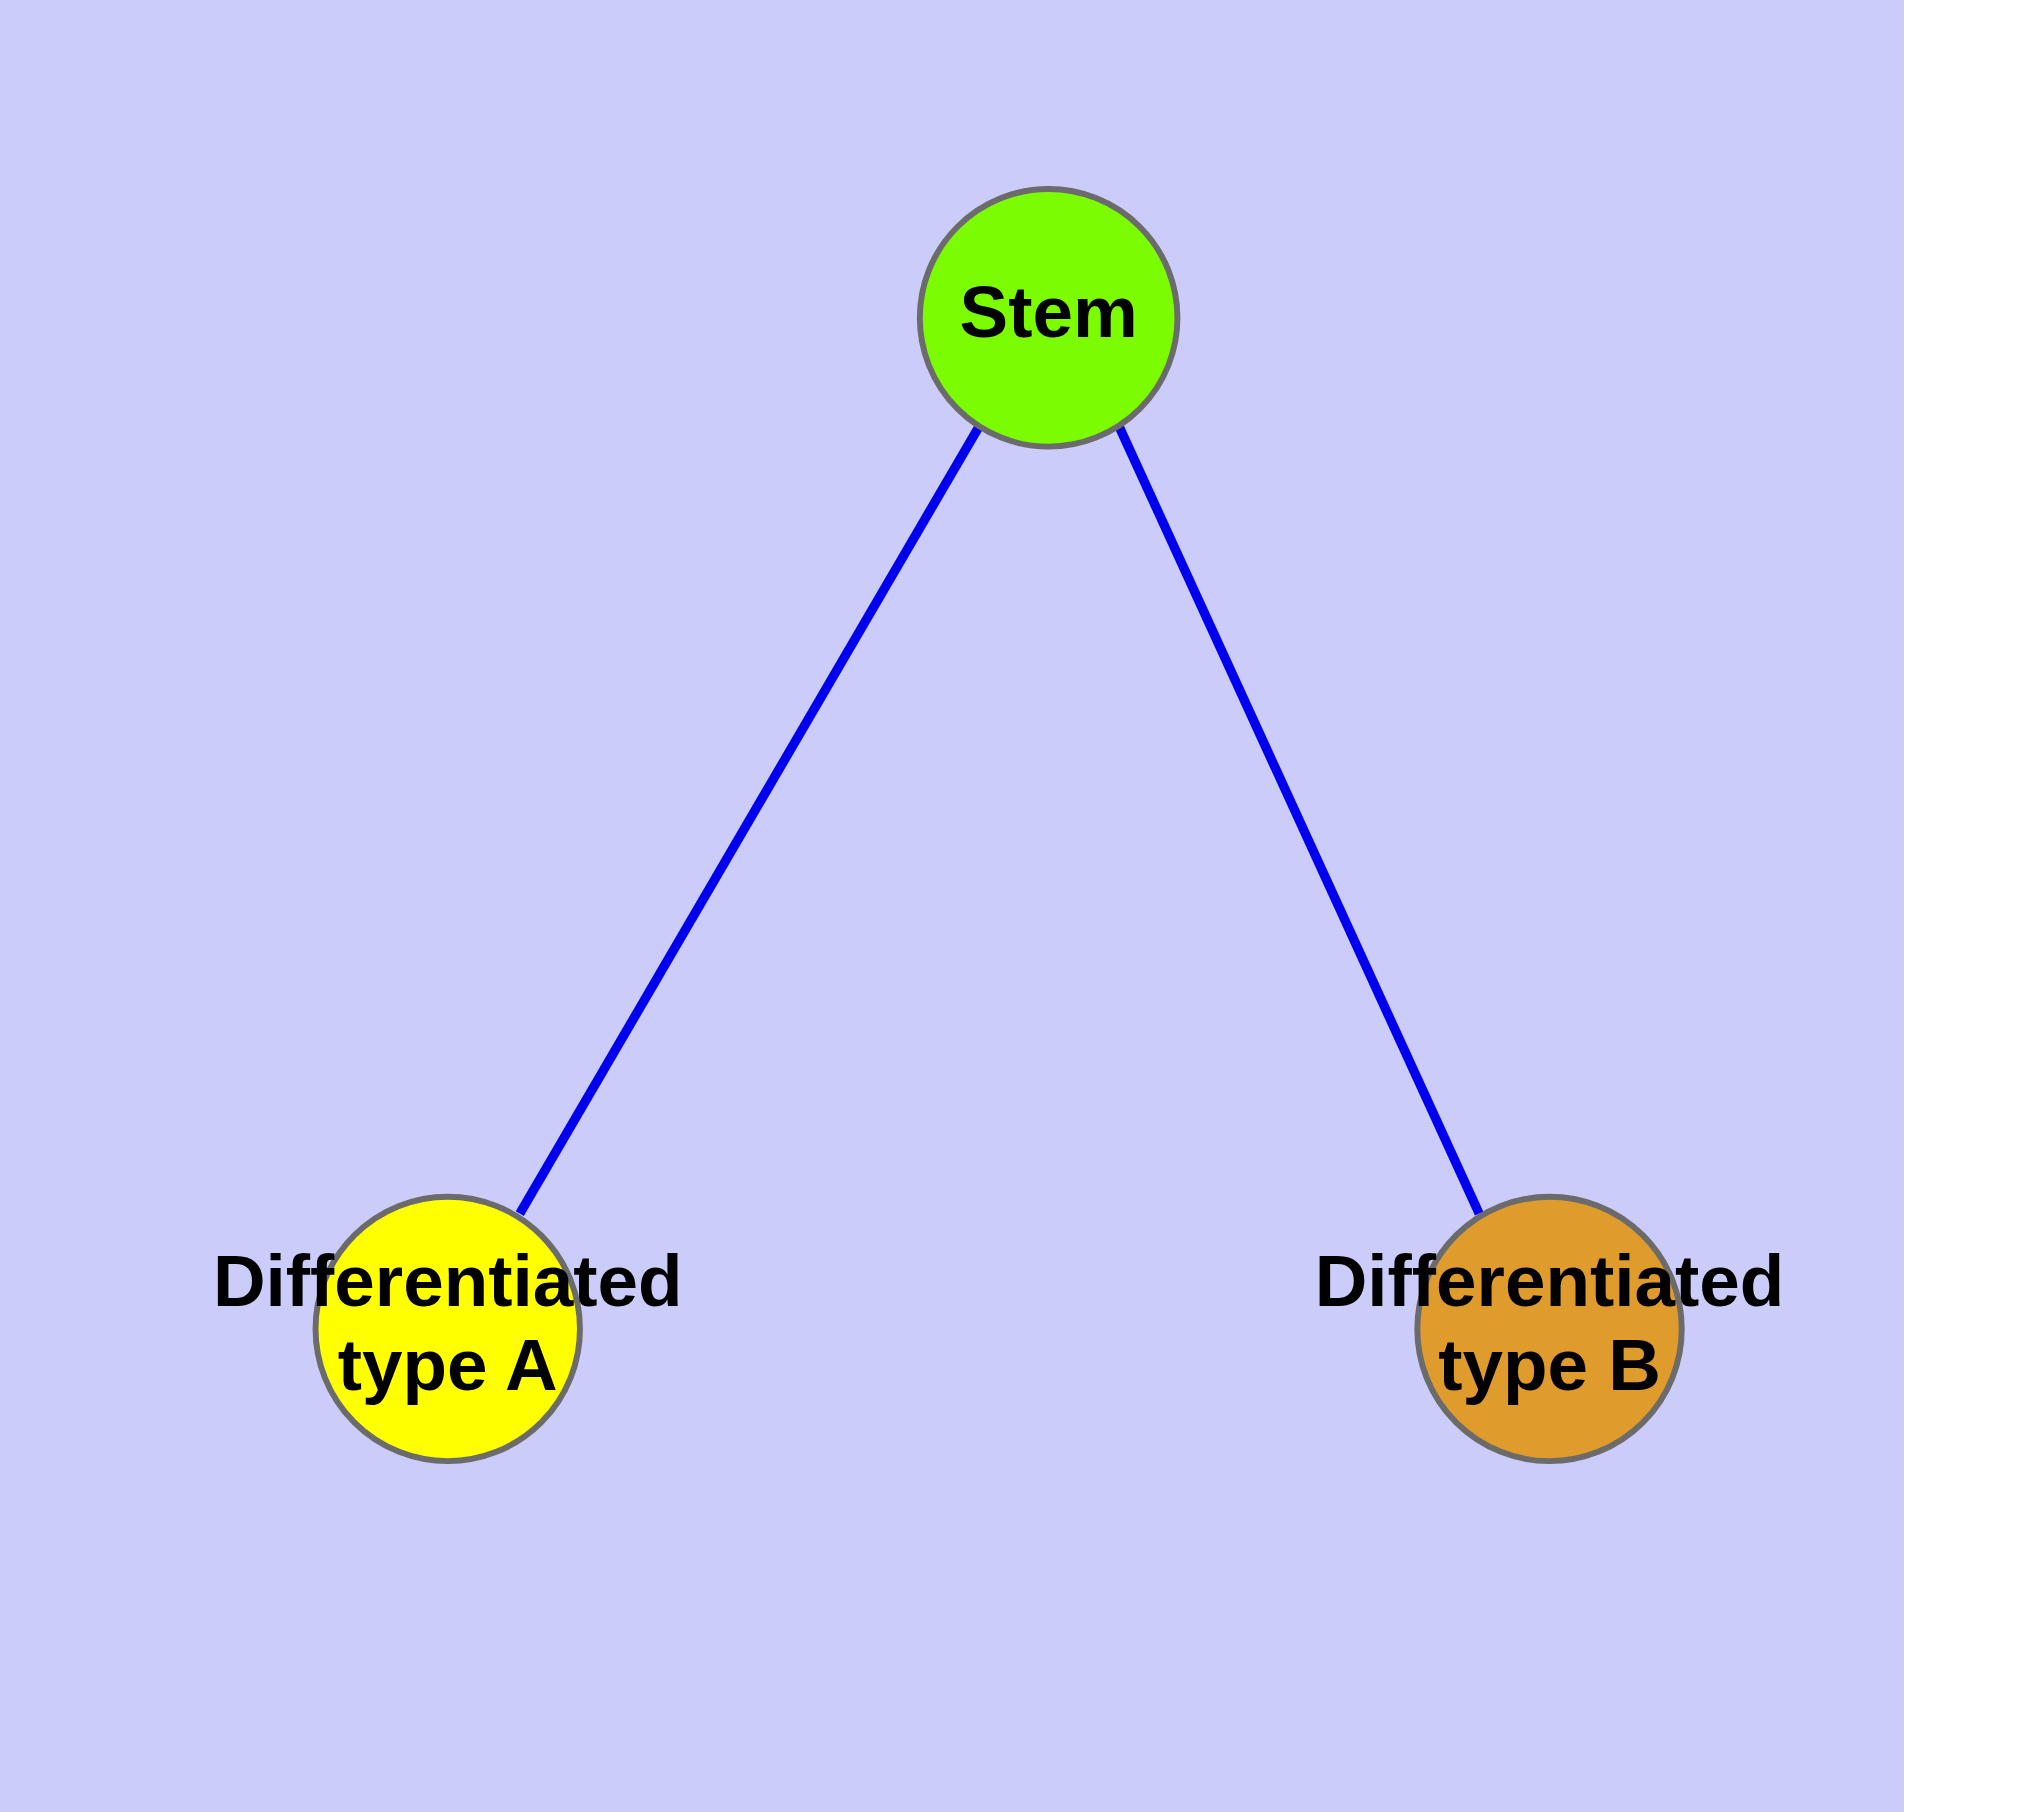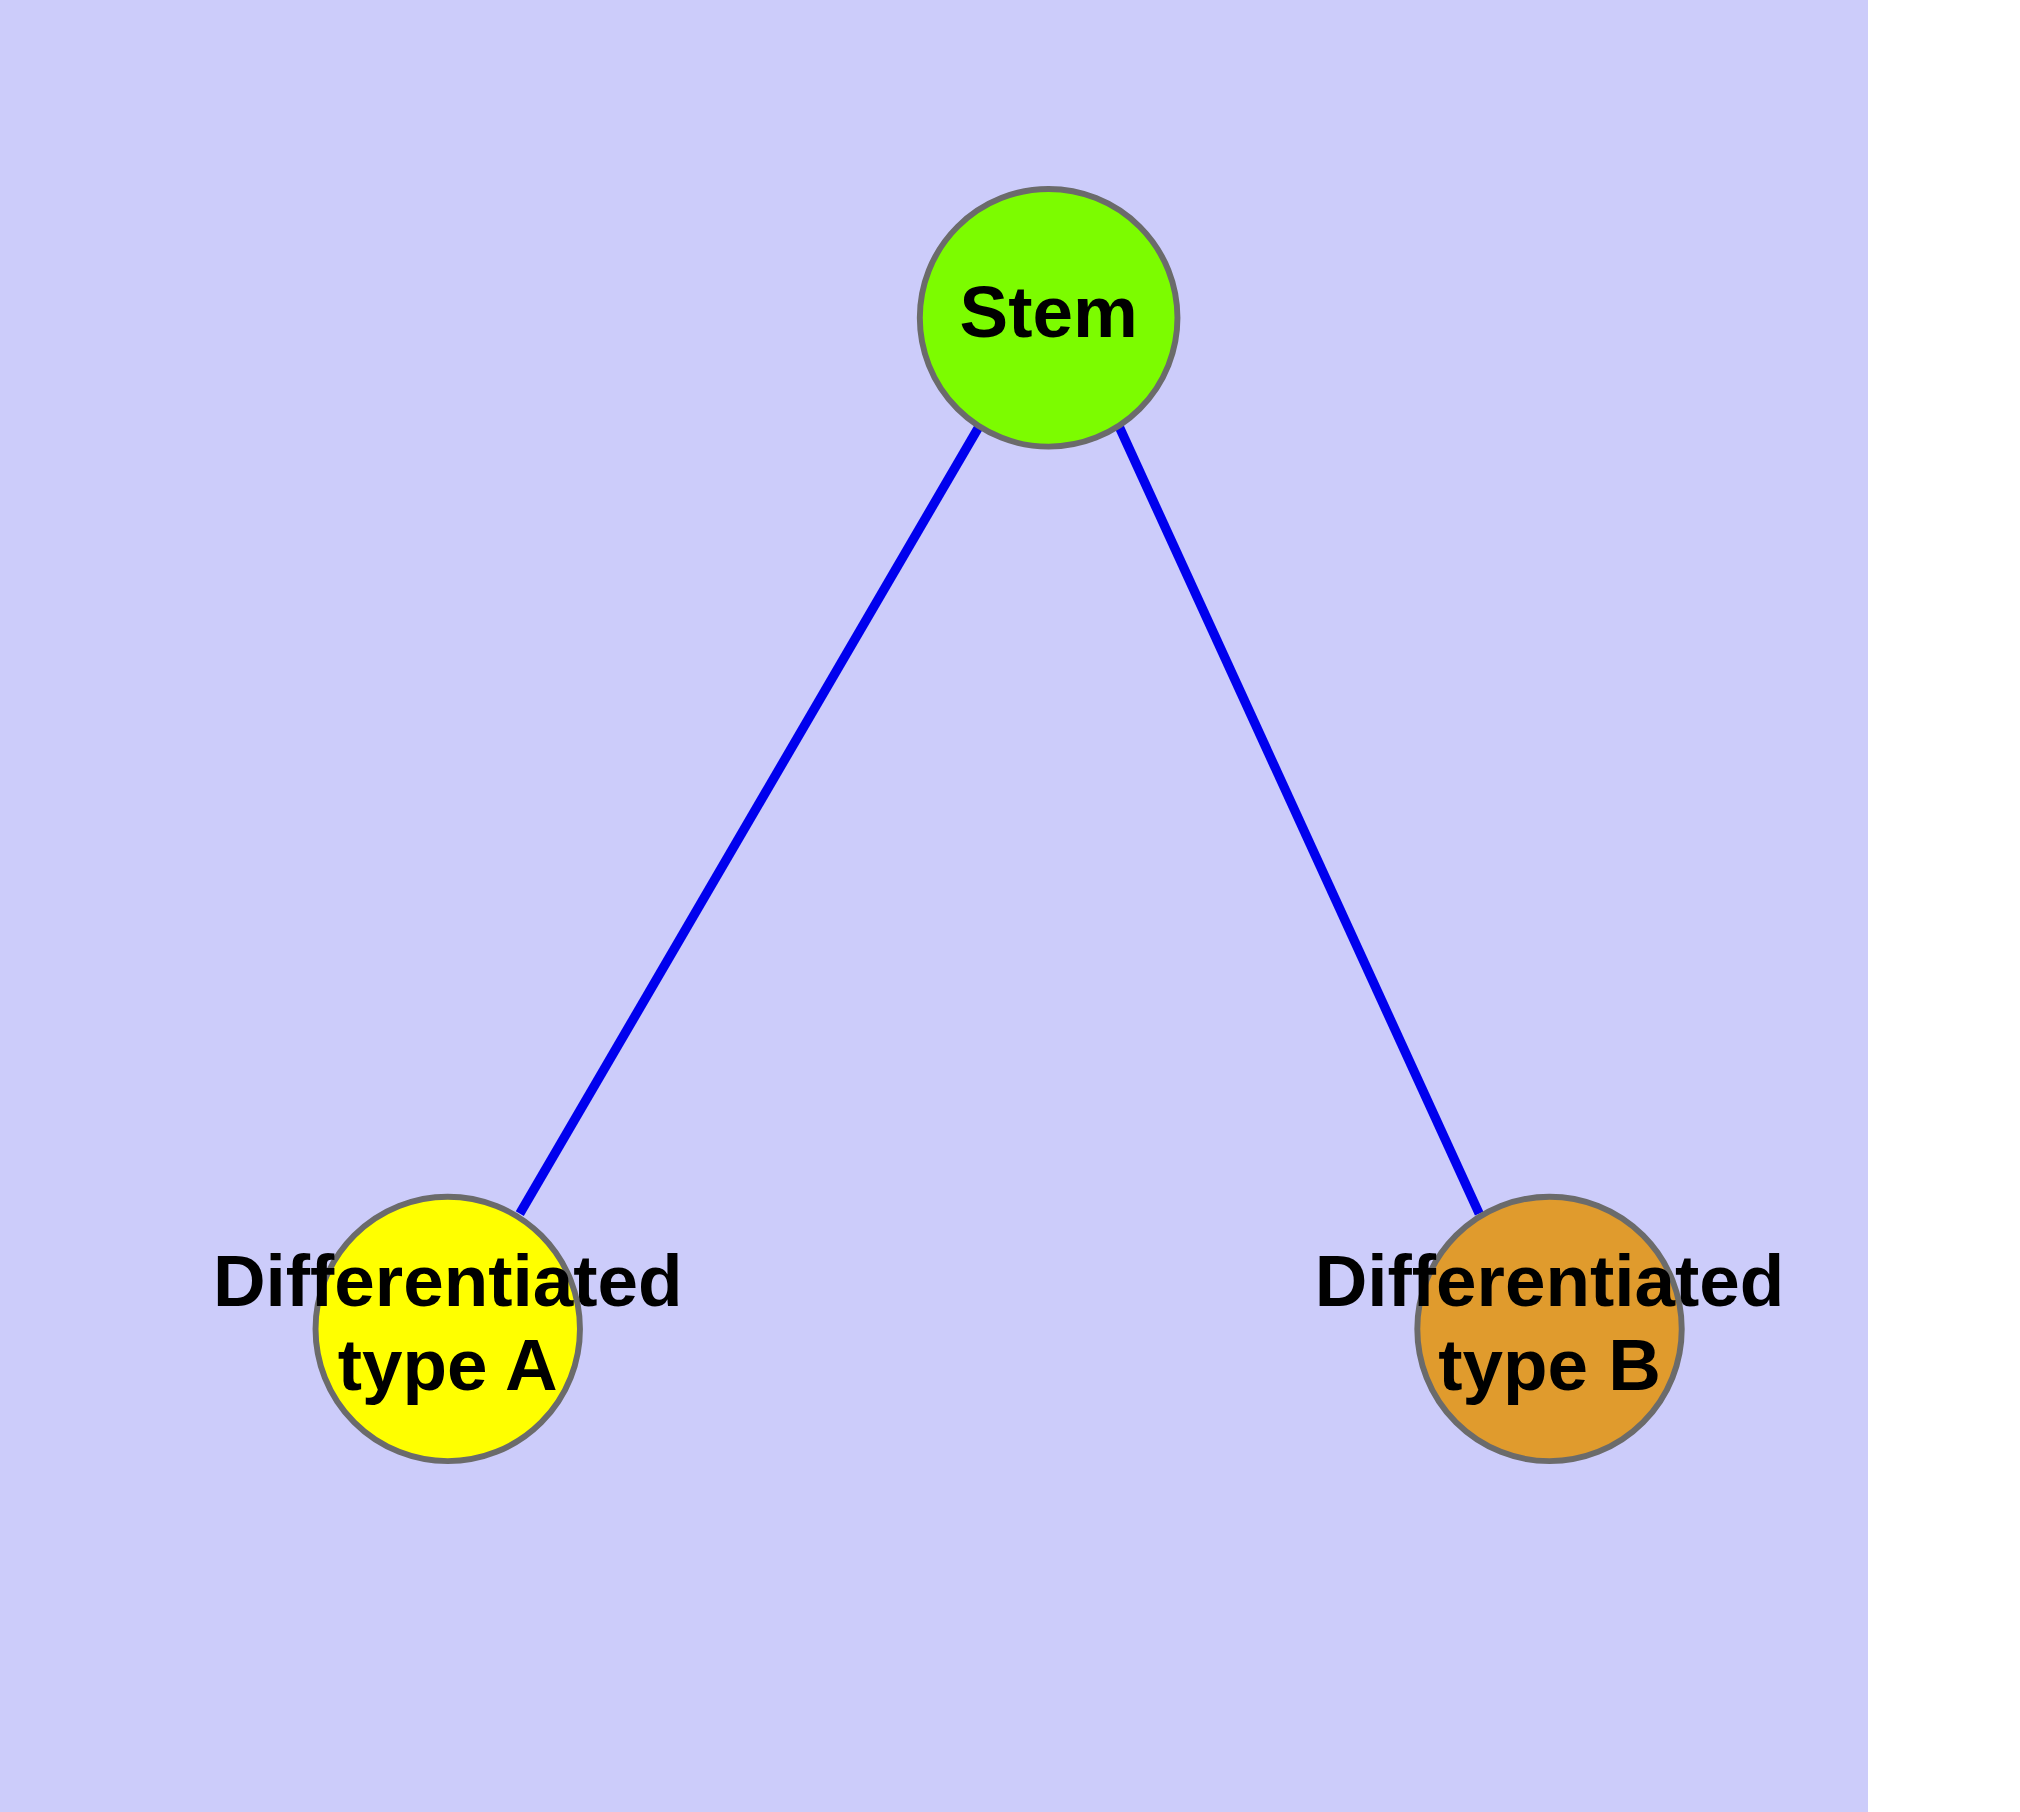--- a/index.html
+++ b/index.html
@@ -43,21 +43,21 @@
     text-anchor: middle;
     dominant-baseline: middle;
     paint-order: normal;
     pointer-events: none;
     white-space: pre;
   }
 </style>
 </head>
 <body>
 
-<div id="stage" style="width: 1868px; height: 1812px; background: rgb(204, 204, 250);">
+<div id="stage" style="width: 1868px; height: 1812px; background: rgb(204, 204, 250); padding-left: 36px;">
   <svg id="graph-svg" viewBox="0 0 2384 2138" xmlns="http://www.w3.org/2000/svg" style="width: 2021px; height: 1812px;">
 
     <rect id="bg-rect" x="0" y="0" width="2384" height="2138" fill="#ccccfa"></rect>
 
     <g id="edges-layer">
       <line class="edge-line" id="edge-stem-to-a" x1="1155" y1="503" x2="613" y2="1432" stroke="#0000ee"></line>
       <line class="edge-line" id="edge-stem-to-b" x1="1320" y1="503" x2="1745" y2="1432" stroke="#0000ee"></line>
     </g>
 
     <g id="nodes-layer">

